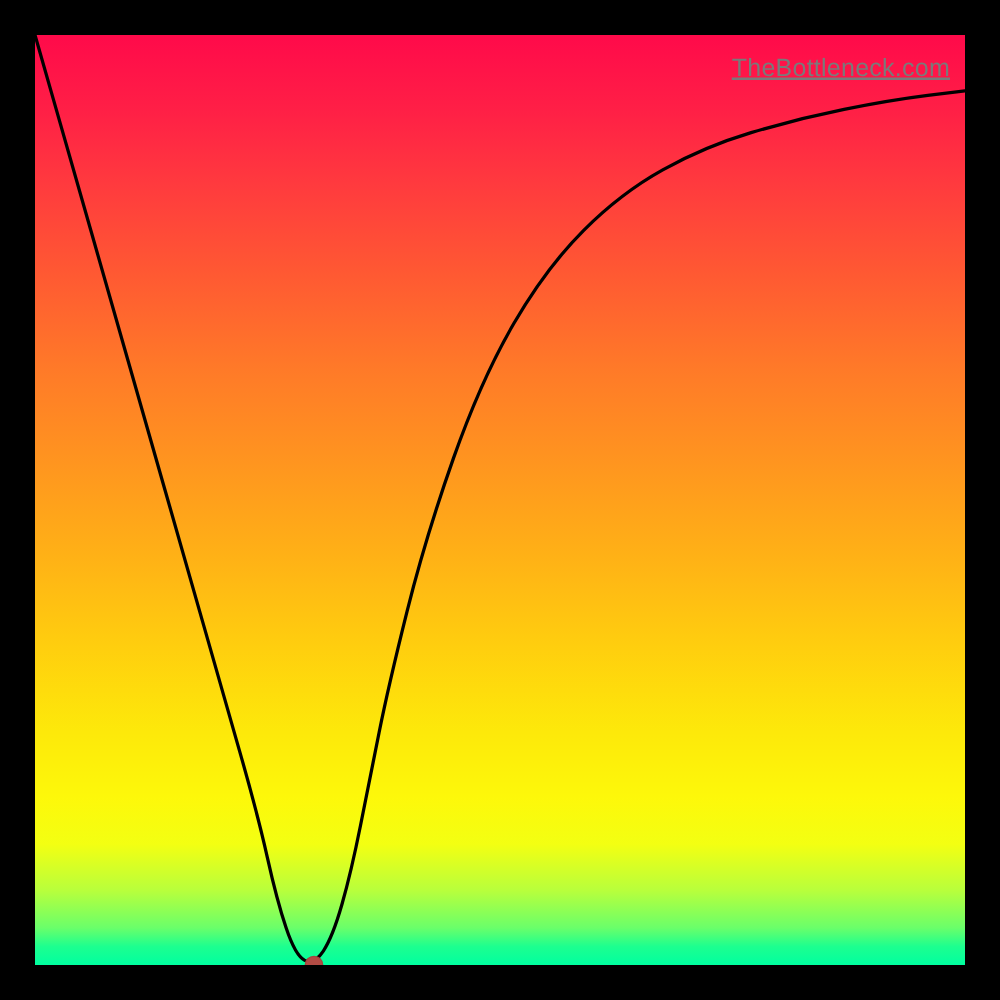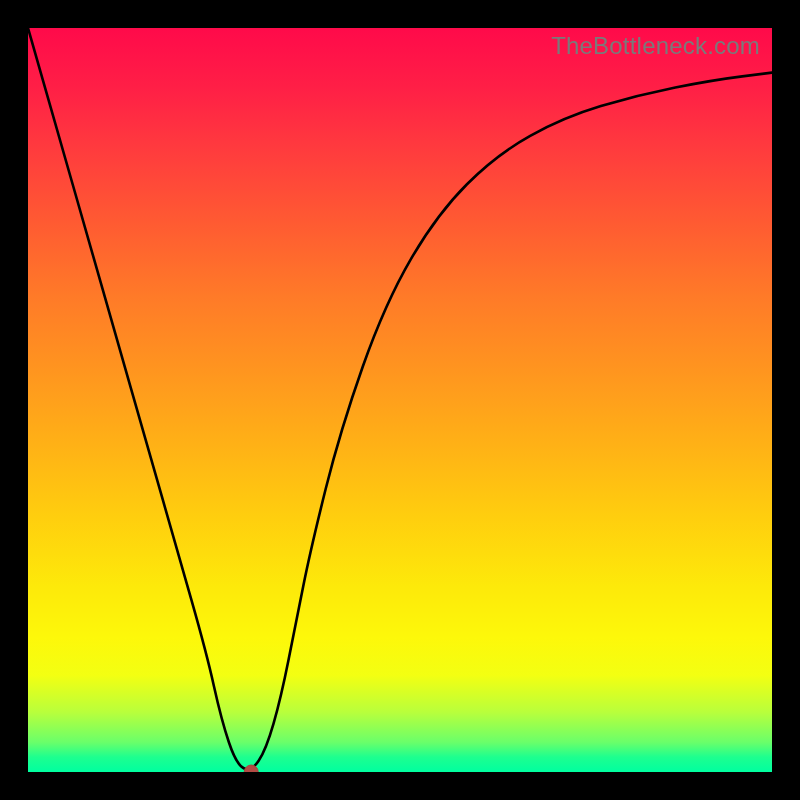--- a/index.html
+++ b/index.html
@@ -38,27 +38,28 @@
       #fdf80a 82%,
       #f3ff12 87%,
       #b8ff3c 92%,
       #6aff6a 96%,
       #1dff8f 98%,
       #00ffa0 100%
     );
   }
   .watermark {
     position: absolute;
-    top: 4px;
+    top: 16px;
     right: 12px;
     color: #7a7a7a;
-    font-size: 24px;
+    font-size: 20px;
     font-weight: 500;
     letter-spacing: 0.2px;
     user-select: none;
+    text-decoration: underline;
   }
   svg.curve {
     position: absolute;
     left: 0;
     top: 0;
     width: 744px;
     height: 744px;
   }
   .curve path {
     fill: none;

